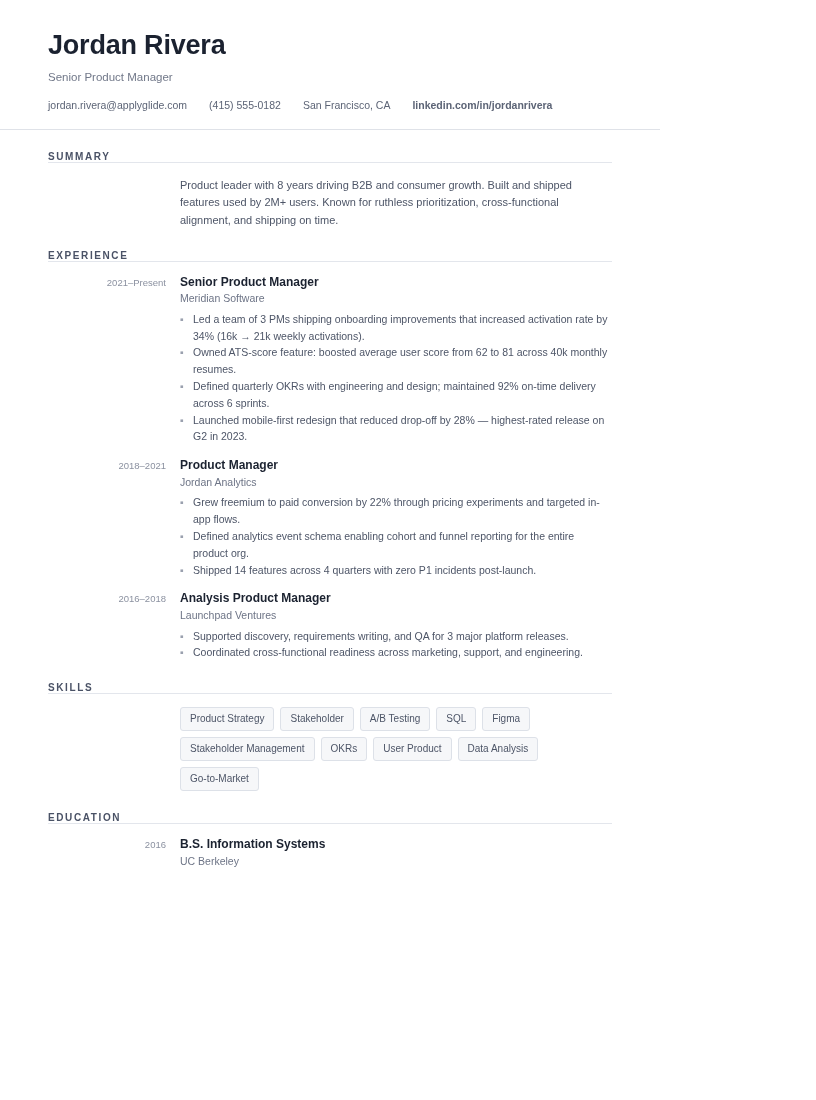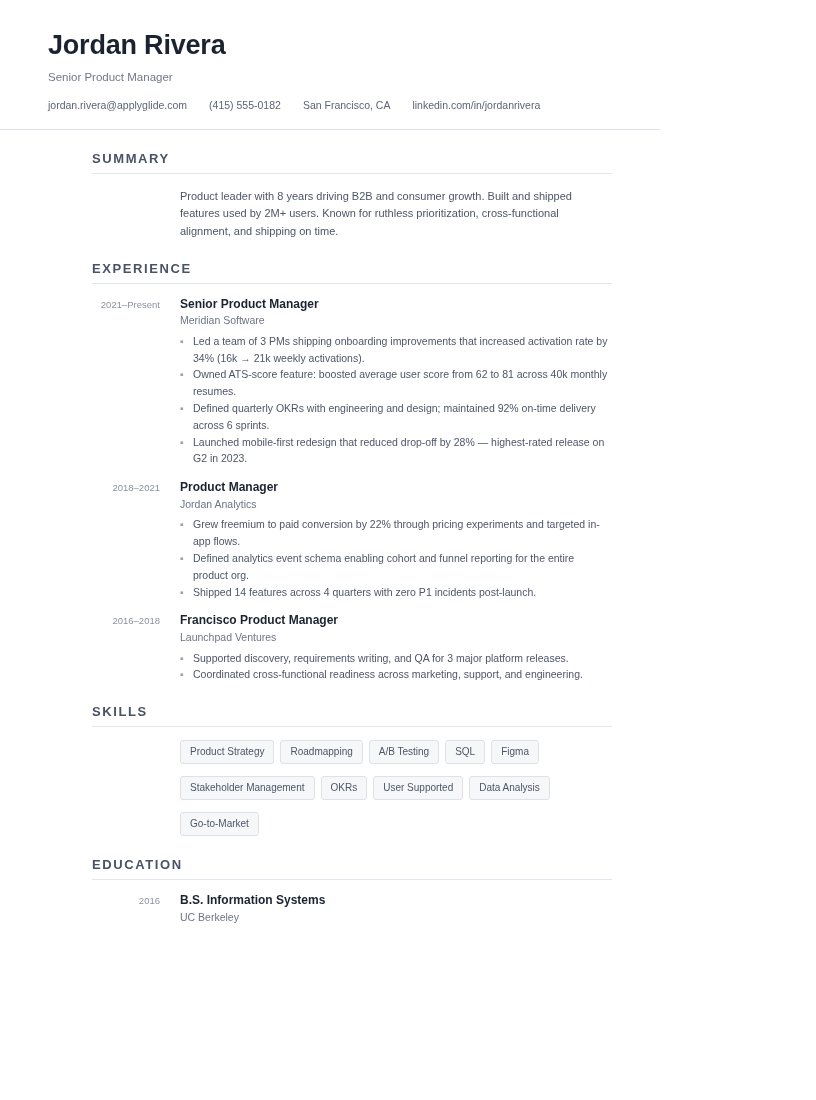--- a/index.html
+++ b/index.html
@@ -47,52 +47,50 @@
     display: flex;
     flex-wrap: wrap;
     font-size: 10.5px;
     color: #5c6476;
   }
   .contact-item {
     margin-right: 22px;
     white-space: nowrap;
     line-height: 1.2;
   }
-  .contact-item:last-child { margin-right: 0; }
+  .contact-item:last-child { margin-right: 0; font-weight: bold; }
 
   
   .section {
     padding: 0 48px;
     box-sizing: border-box;
   }
   .section-head {
-    font-size: 13px;
+    font-size: 10px;
     font-weight: bold;
     letter-spacing: 1.6px;
     color: #4a5266;
     text-transform: uppercase;
     padding-top: 21px;
-    padding-bottom: 7px;
     border-bottom: 1px solid #e3e6ec;
-    margin-left: 44px;
   }
 
   .rows { display: block; }
 
   .row {
     display: flex;
     align-items: flex-start;
   }
   .row-date {
     width: 132px;
     min-width: 132px;
     text-align: right;
     font-size: 9.5px;
     color: #8b91a0;
-    padding-right: 20px;
+    padding-right: 14px;
     box-sizing: border-box;
     line-height: 1.3;
   }
   .row-body {
     flex: 1;
     min-width: 0;
   }
 
   
   .summary-row { padding-top: 14px; }
@@ -138,21 +136,21 @@
     color: #9aa0ae;
     font-size: 10.5px;
     line-height: 1.6;
   }
 
   
   .skills-row { padding-top: 13px; }
   .chips {
     display: flex;
     flex-wrap: wrap;
-    gap: 12px 6px;
+    gap: 6px 6px;
   }
   .chip {
     display: inline-block;
     background: #f6f7f9;
     border: 1px solid #dde1e8;
     border-radius: 3px;
     color: #4d5567;
     font-size: 10px;
     line-height: 1;
     padding: 6px 9px;
@@ -231,47 +229,47 @@
             <li><span class="dot">▪</span><span>Grew freemium to paid conversion by 22% through pricing experiments and targeted in-app flows.</span></li>
             <li><span class="dot">▪</span><span>Defined analytics event schema enabling cohort and funnel reporting for the entire product org.</span></li>
             <li><span class="dot">▪</span><span>Shipped 14 features across 4 quarters with zero P1 incidents post-launch.</span></li>
           </ul>
         </div>
       </div>
 
       <div class="row exp-row">
         <div class="row-date">2016–2018</div>
         <div class="row-body">
-          <div class="job-title">Francisco Product Manager</div>
+          <div class="job-title">Analysis Product Manager</div>
           <div class="job-org">Launchpad Ventures</div>
           <ul class="bullets">
             <li><span class="dot">▪</span><span>Supported discovery, requirements writing, and QA for 3 major platform releases.</span></li>
             <li><span class="dot">▪</span><span>Coordinated cross-functional readiness across marketing, support, and engineering.</span></li>
           </ul>
         </div>
       </div>
 
     </div>
   </div>
 
   <div class="section">
     <div class="section-head">SKILLS</div>
     <div class="rows">
       <div class="row skills-row">
         <div class="row-date"></div>
         <div class="row-body">
           <div class="chips">
             <span class="chip">Product Strategy</span>
-            <span class="chip">Roadmapping</span>
+            <span class="chip">Stakeholder</span>
             <span class="chip">A/B Testing</span>
             <span class="chip">SQL</span>
             <span class="chip">Figma</span>
             <span class="chip">Stakeholder Management</span>
             <span class="chip">OKRs</span>
-            <span class="chip">User Supported</span>
+            <span class="chip">User Product</span>
             <span class="chip">Data Analysis</span>
             <span class="chip">Go-to-Market</span>
           </div>
         </div>
       </div>
     </div>
   </div>
 
   <div class="section">
     <div class="section-head">EDUCATION</div>

